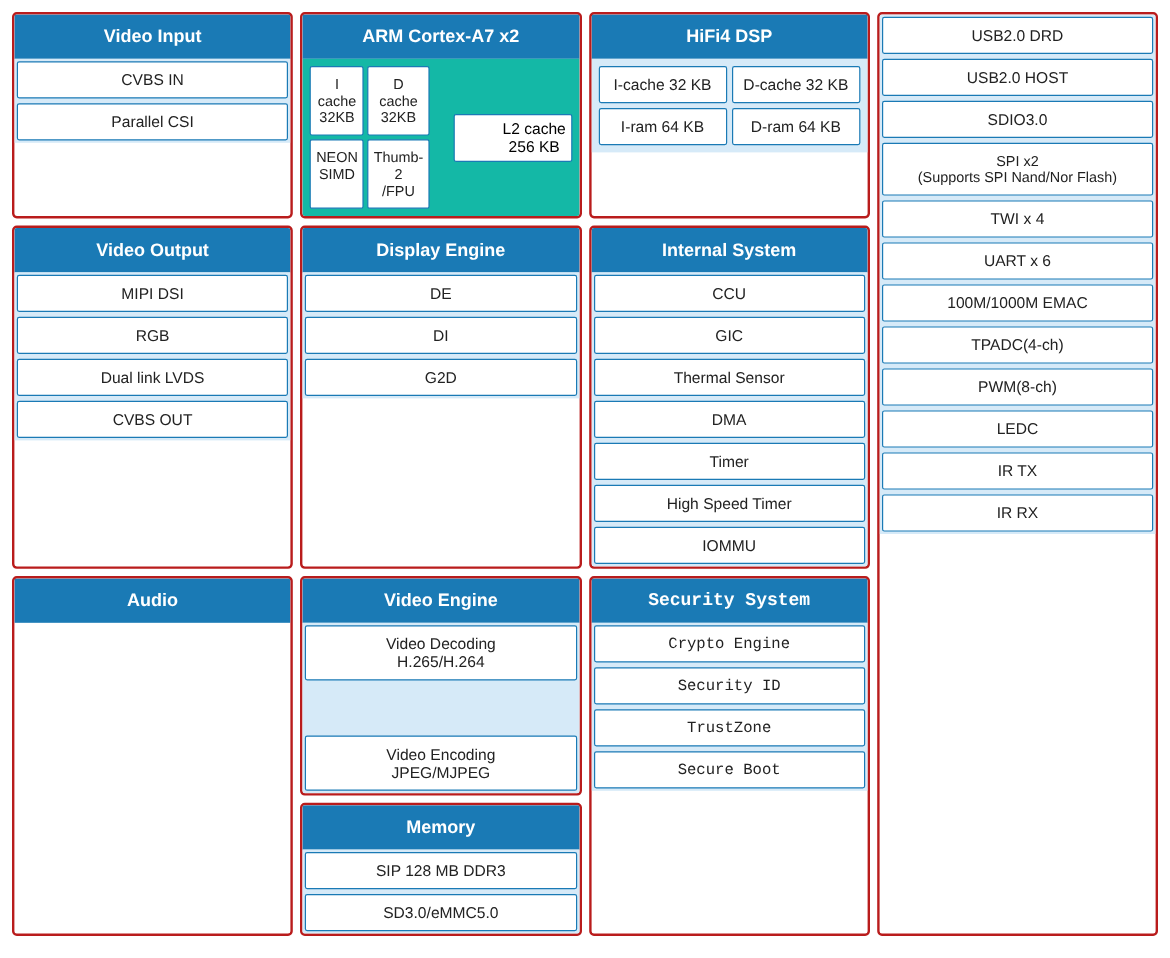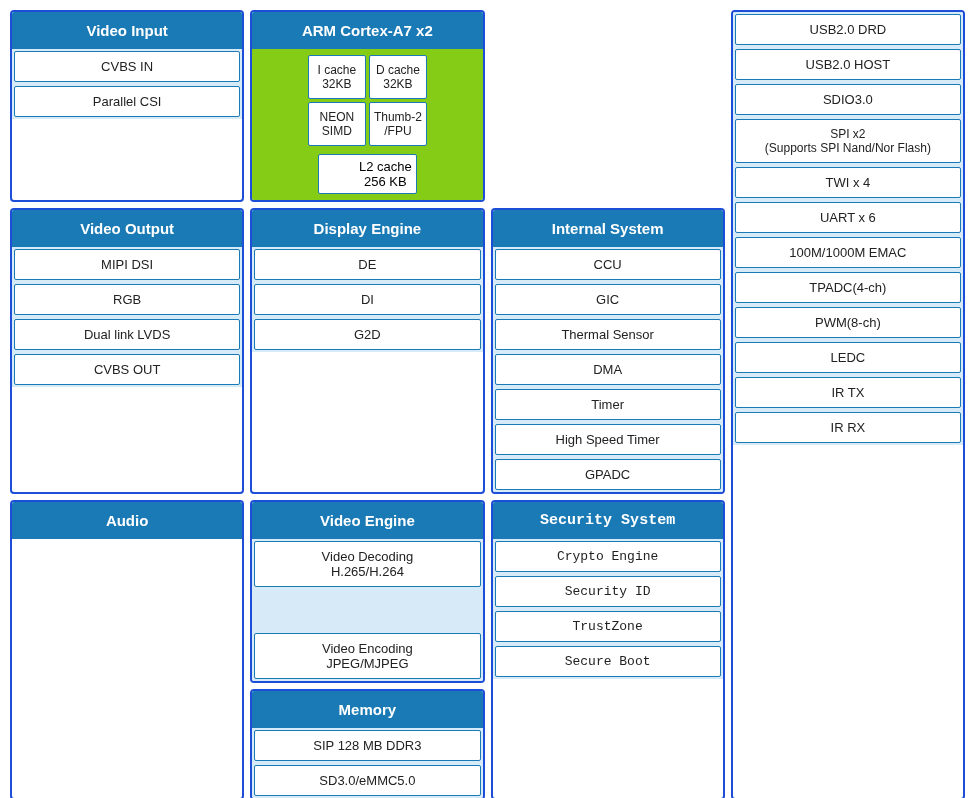--- a/index.html
+++ b/index.html
@@ -11,21 +11,21 @@
       padding: 10px;
     }
     .diagram {
       display: grid;
       grid-template-columns: 1fr 1fr 1fr 1fr;
       grid-template-rows: auto auto auto auto;
       gap: 6px;
       width: 100%;
     }
     .block {
-      border: 2px solid #1d4ed8;
+      border: 2px solid #b91c1c;
       border-radius: 4px;
       overflow: hidden;
     }
     .block-header {
       background: #1a7ab5;
       color: #fff;
       font-weight: bold;
       font-size: 15px;
       text-align: center;
       padding: 10px 6px;
@@ -46,24 +46,24 @@
       color: #222;
       border-radius: 2px;
     }
     
     .arm-block {
       grid-column: 2 / 3;
       grid-row: 1 / 2;
     }
     .arm-inner {
       display: flex;
-      flex-direction: column;
-      gap: 8px;
+      flex-direction: row;
+      gap: 20px;
       padding: 6px;
-      background: #84cc16;
+      background: #14b8a6;
       align-items: center;
     }
     .arm-cache-grid {
       display: grid;
       grid-template-columns: 1fr 1fr;
       gap: 3px;
       flex: 1;
     }
     .arm-l2 {
       display: flex;
@@ -165,20 +165,33 @@
         <div class="item-box" style="white-space:pre-line;font-size:12px;">NEON
 SIMD</div>
         <div class="item-box" style="white-space:pre-line;font-size:12px;">Thumb-2
 /FPU</div>
       </div>
       <div class="arm-l2" style="white-space:pre-line;font-size:13px;padding-left:40px;">L2 cache
 256 KB</div>
     </div>
   </div>
 
+  <div class="block hifi-block">
+    <div class="block-header">HiFi4 DSP</div>
+    <div class="hifi-inner">
+      <div class="hifi-row">
+        <div class="item-box">I-cache 32 KB</div>
+        <div class="item-box">D-cache 32 KB</div>
+      </div>
+      <div class="hifi-row">
+        <div class="item-box">I-ram 64 KB</div>
+        <div class="item-box">D-ram 64 KB</div>
+      </div>
+    </div>
+  </div>
 
   <div class="block connectivity-block">
     <div class="block-items">
       <div class="item-box">USB2.0 DRD</div>
       <div class="item-box">USB2.0 HOST</div>
       <div class="item-box">SDIO3.0</div>
       <div class="item-box" style="white-space:pre-line;font-size:12px;">SPI x2
 (Supports SPI Nand/Nor Flash)</div>
       <div class="item-box">TWI x 4</div>
       <div class="item-box">UART x 6</div>
@@ -212,21 +225,21 @@
 
   <div class="block internal-system-block">
     <div class="block-header">Internal System</div>
     <div class="block-items">
       <div class="item-box">CCU</div>
       <div class="item-box">GIC</div>
       <div class="item-box">Thermal Sensor</div>
       <div class="item-box">DMA</div>
       <div class="item-box">Timer</div>
       <div class="item-box">High Speed Timer</div>
-      <div class="item-box">GPADC</div>
+      <div class="item-box">IOMMU</div>
     </div>
   </div>
 
   <div class="block audio-block">
     <div class="block-header">Audio</div>
   </div>
 
   <div class="block video-engine-block">
     <div class="block-header">Video Engine</div>
     <div class="block-items">

